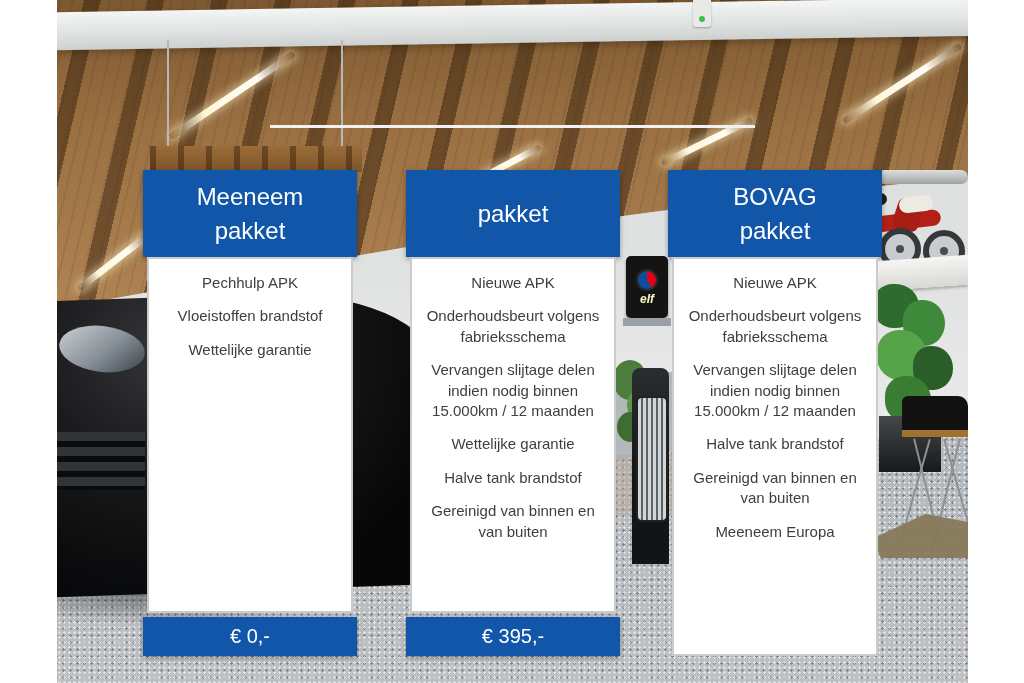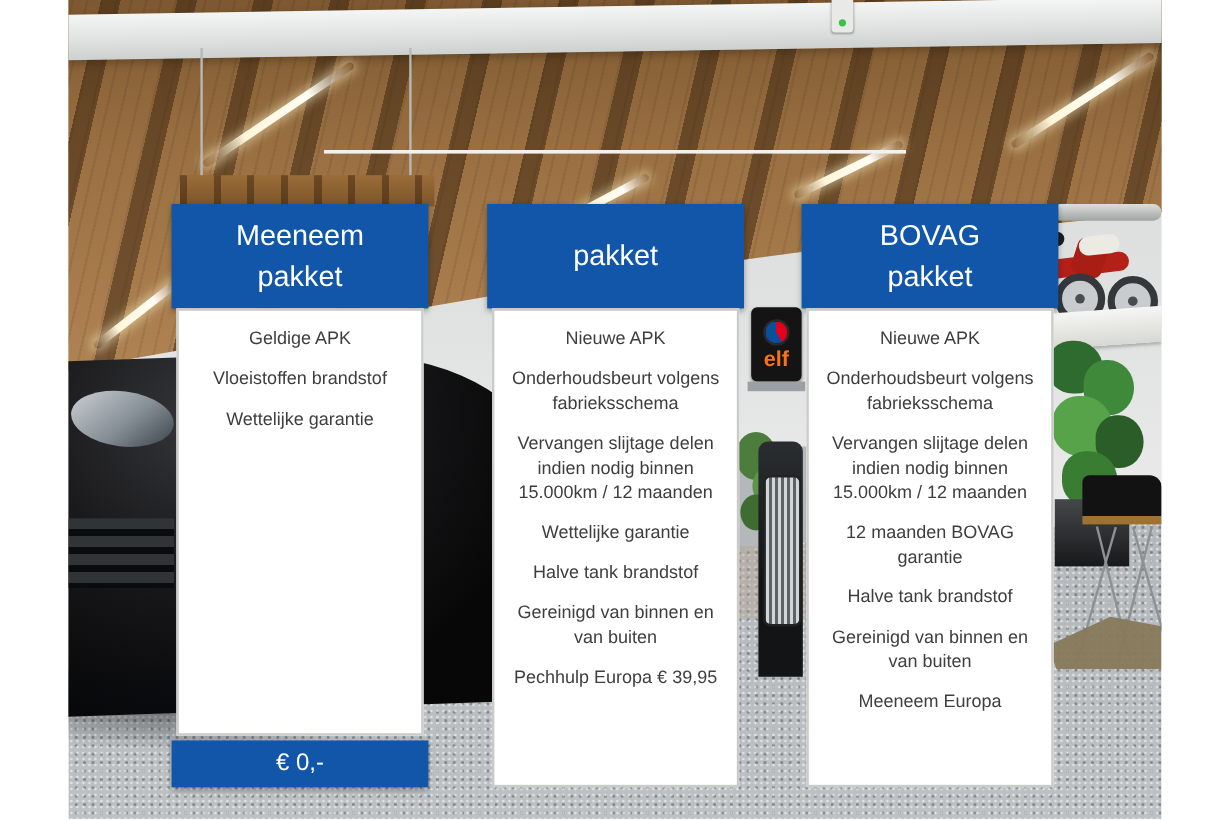--- a/index.html
+++ b/index.html
@@ -65,21 +65,21 @@
   .car-shadow { position:absolute; left:-30px; top:556px; width:320px; height:70px;
                 background:radial-gradient(ellipse at 40% 40%, rgba(10,12,16,0.55), rgba(10,12,16,0) 70%); }
 
   
   .elf-sign { position:absolute; left:569px; top:256px; width:42px; height:62px; background:#141414;
               border-radius:5px; display:flex; flex-direction:column; align-items:center;
               justify-content:center; gap:2px; box-shadow:0 2px 3px rgba(0,0,0,0.4); }
   .elf-logo { width:18px; height:18px; border-radius:50%;
               background:conic-gradient(#e2001a 0 150deg, #0a4f9e 150deg 360deg);
               border:2px solid #2a2a2a; }
-  .elf-text { color:#f97316; font-weight:bold; font-size:18px; line-height:1; }
+  .elf-text { color:#fef9c3; font-style:italic; font-weight:bold; font-size:12px; line-height:1; }
   .elf-bracket { position:absolute; left:566px; top:318px; width:48px; height:8px; background:#9aa0a3; }
   .plant-mid b { position:absolute; border-radius:50%; display:block; }
   .pm1 { left:556px; top:360px; width:34px; height:40px; background:#4c7d3c; }
   .pm2 { left:570px; top:388px; width:30px; height:34px; background:#5f9549; }
   .pm3 { left:560px; top:412px; width:26px; height:30px; background:#3f6c31; }
   .car-mid { position:absolute; left:575px; top:368px; width:37px; height:196px;
              background:linear-gradient(180deg,#2a2d2f,#121416 60%); border-radius:8px 8px 0 0; }
   .grille-mid { position:absolute; left:581px; top:398px; width:28px; height:122px; border-radius:4px;
                 background:repeating-linear-gradient(90deg,#d2d6d8 0 3px,#5c6366 3px 5px);
                 box-shadow:0 0 0 2px #222; }
@@ -223,51 +223,50 @@
   </div>
 
   <div class="title-underline"></div>
 
   <div class="card card-1">
     <div class="card-header">
       <span>Meeneem</span>
       <span>pakket</span>
     </div>
     <div class="card-body">
-        <p class="pkg-item">Geldige APK</p>
+        <p class="pkg-item">Pechhulp APK</p>
         <p class="pkg-item">Vloeistoffen brandstof</p>
         <p class="pkg-item">Wettelijke garantie</p>
       </div>
     <div class="card-footer">€ 0,-</div>
   </div>
 
   <div class="card card-2">
     <div class="card-header">
       <span>pakket</span>
     </div>
     <div class="card-body">
         <p class="pkg-item">Nieuwe APK</p>
         <p class="pkg-item">Onderhoudsbeurt volgens fabrieksschema</p>
         <p class="pkg-item">Vervangen slijtage delen indien nodig binnen 15.000km / 12 maanden</p>
         <p class="pkg-item">Wettelijke garantie</p>
         <p class="pkg-item">Halve tank brandstof</p>
         <p class="pkg-item">Gereinigd van binnen en van buiten</p>
-        <p class="pkg-item">Pechhulp Europa € 39,95</p>
-      </div>
+      </div>
+    <div class="card-footer">€ 395,-</div>
   </div>
 
   <div class="card card-3">
     <div class="card-header">
       <span>BOVAG</span>
       <span>pakket</span>
     </div>
     <div class="card-body">
         <p class="pkg-item">Nieuwe APK</p>
         <p class="pkg-item">Onderhoudsbeurt volgens fabrieksschema</p>
         <p class="pkg-item">Vervangen slijtage delen indien nodig binnen 15.000km / 12 maanden</p>
-        <p class="pkg-item">12 maanden BOVAG garantie</p>
         <p class="pkg-item">Halve tank brandstof</p>
         <p class="pkg-item">Gereinigd van binnen en van buiten</p>
         <p class="pkg-item">Meeneem Europa</p>
       </div>
   </div>
 
 </div>
 
 </body></html>

